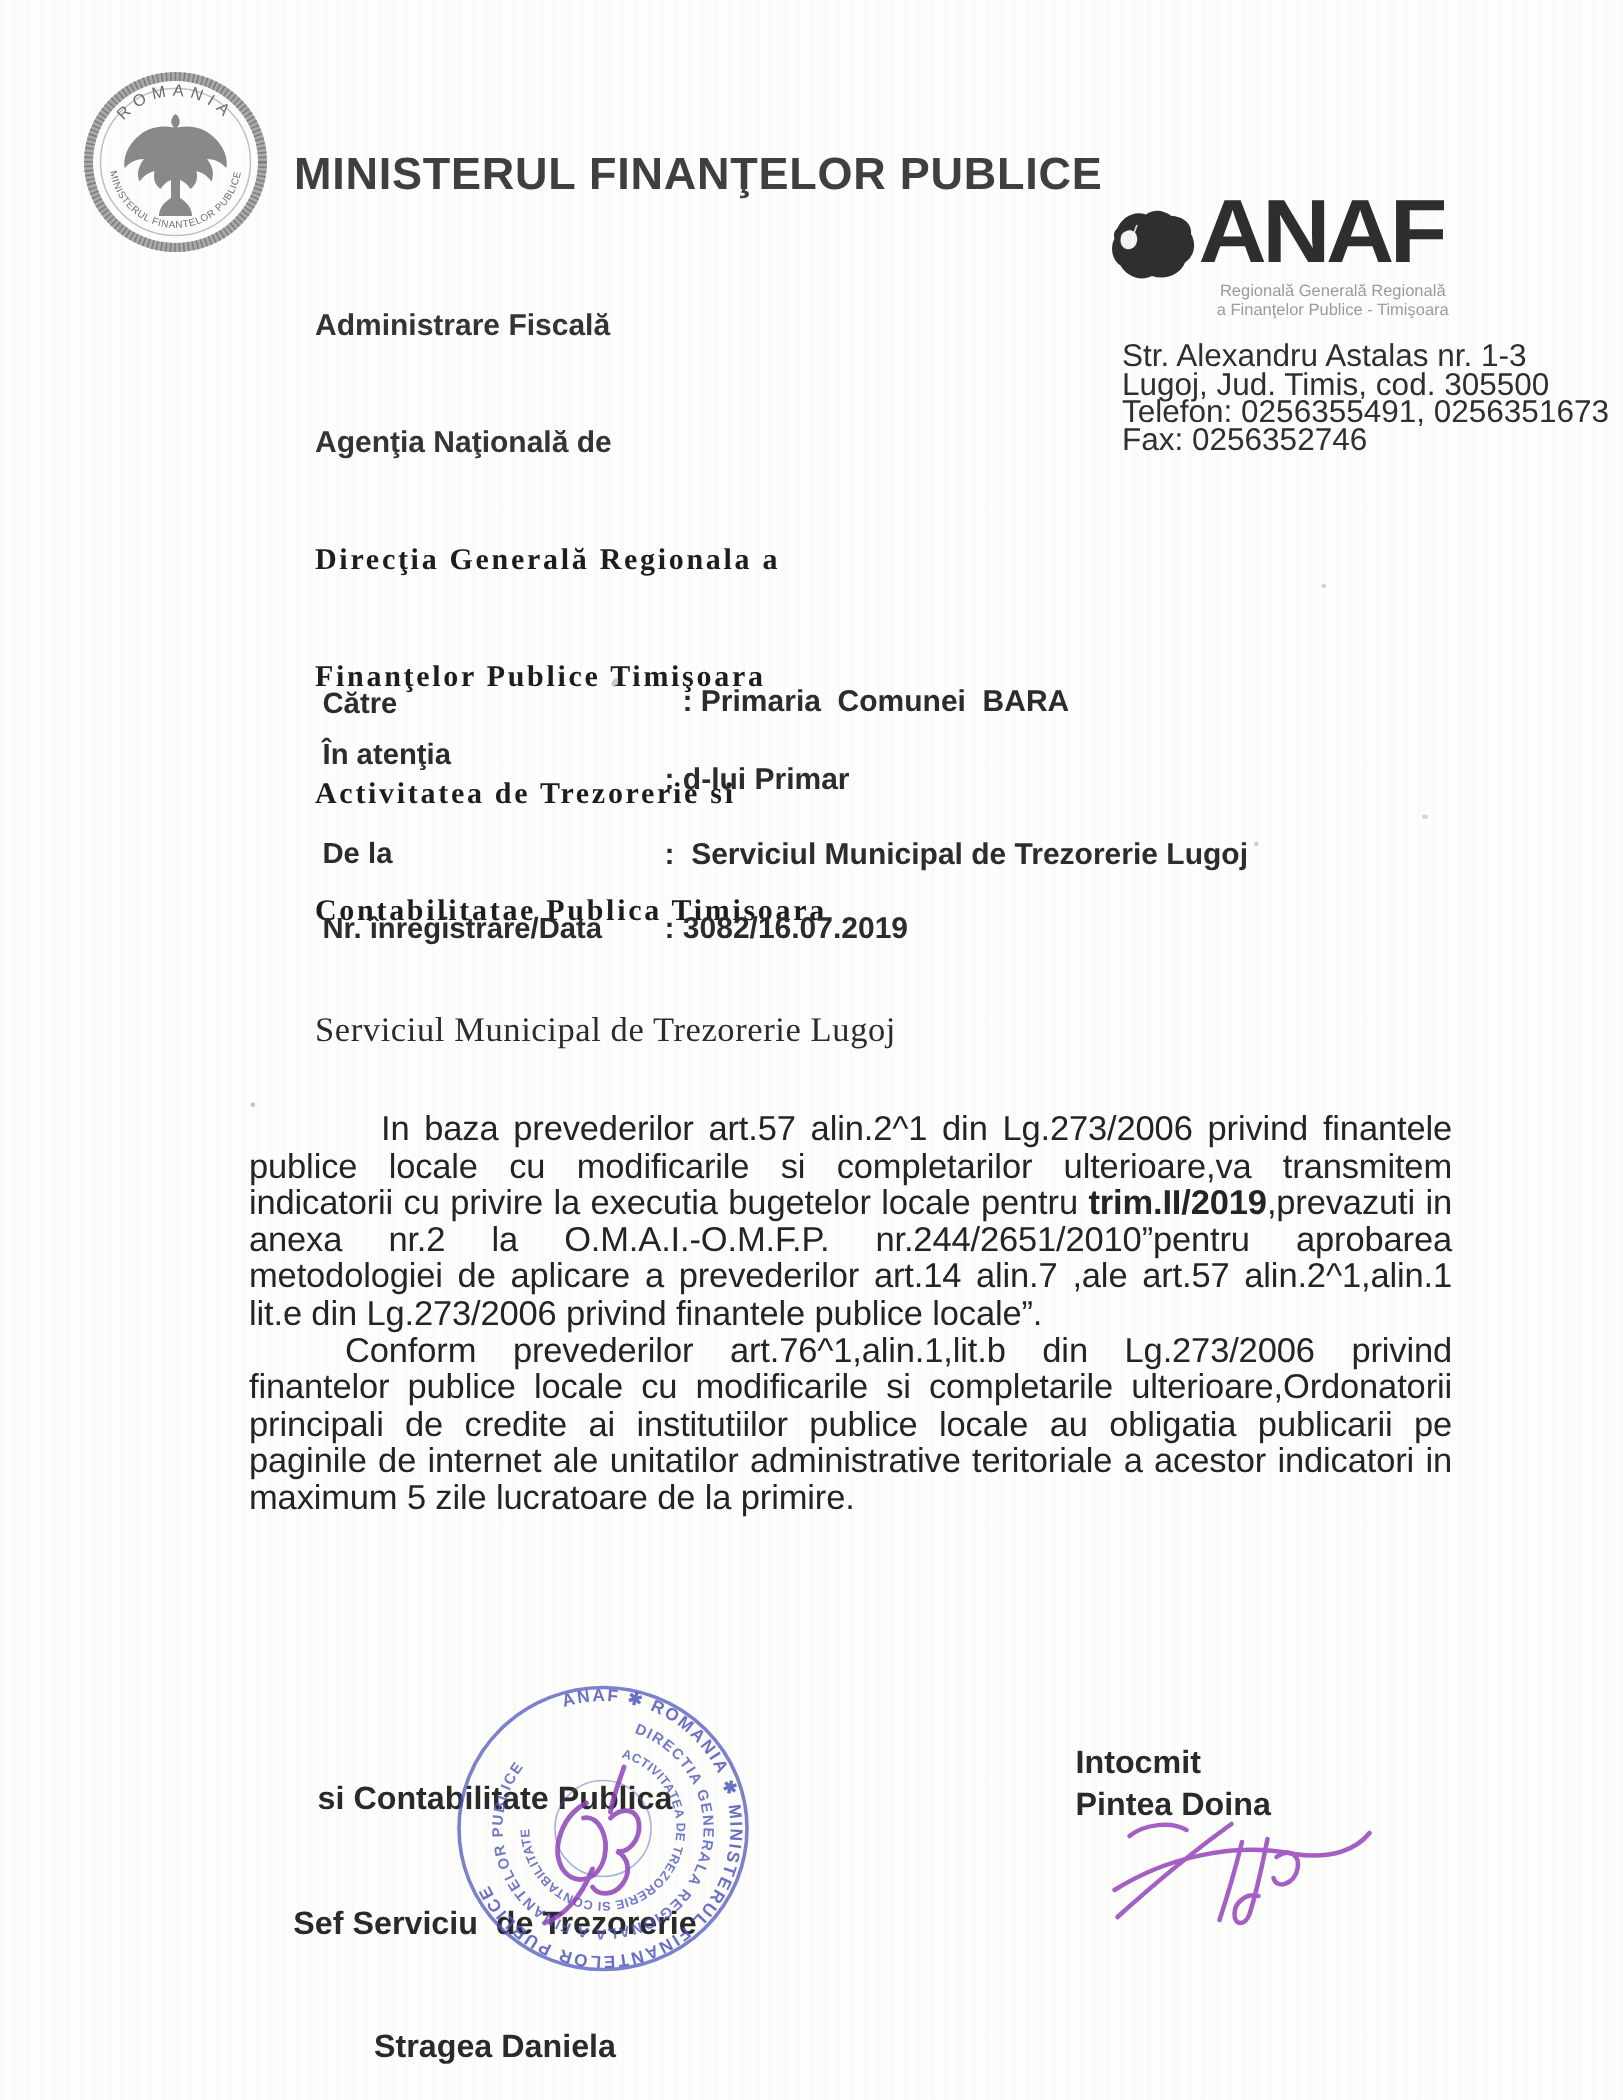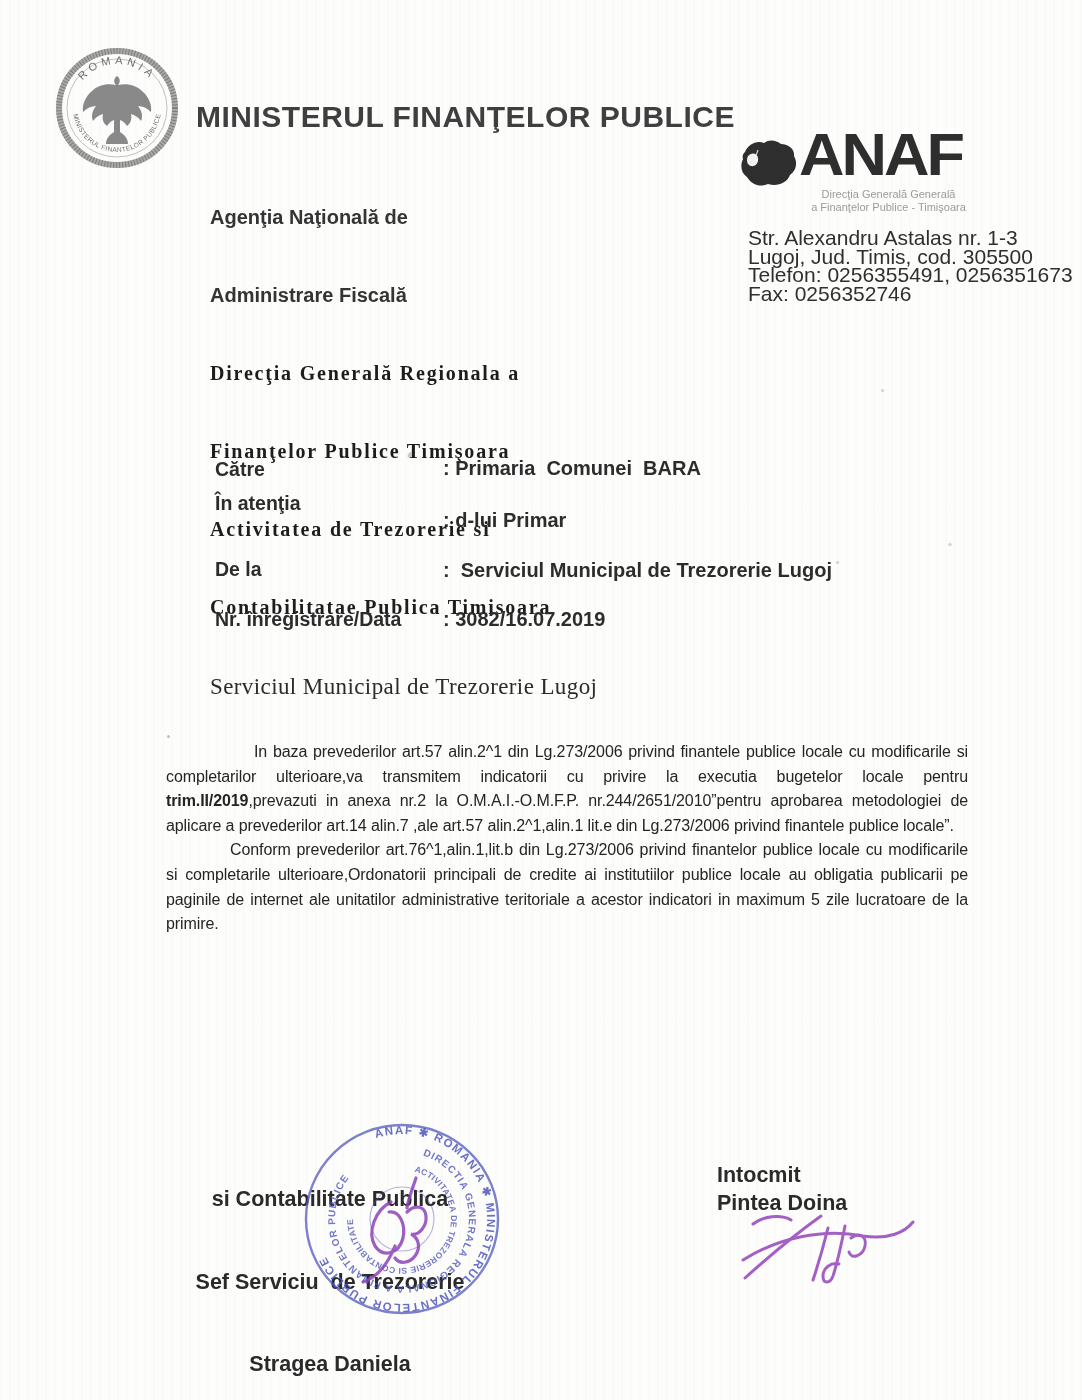--- a/index.html
+++ b/index.html
@@ -38,21 +38,21 @@
   }
   .addr{left:748px;top:229px;font-size:21px;line-height:18.5px;color:#2f2f2f;}
 
   
   .rec-label{left:215px;font-size:19.5px;font-weight:bold;color:#2c2c2c;white-space:pre;}
   .rec-value{left:443px;font-size:20px;font-weight:bold;color:#2c2c2c;white-space:pre;}
 
   
   .body-text{
     left:166px;top:740px;width:802px;
-    font-size:16px;line-height:24.6px;text-align:justify;color:#242424;
+    font-size:23px;line-height:24.6px;text-align:justify;color:#242424;
     letter-spacing:-.1px;
   }
   .body-text p{margin:0;}
   .body-text .p1{text-indent:88px;}
   .body-text .p2{text-indent:64px;}
 
   
   .sign-left{
     left:170px;top:1131px;width:320px;
     text-align:center;font-size:21.5px;line-height:27.5px;font-weight:bold;color:#2a2a2a;white-space:pre;
@@ -85,49 +85,49 @@
     </text>
     <text font-size="6.6" letter-spacing="0.4" fill="#5e5e5e" opacity="0.9">
       <textPath href="#sealBottom" startOffset="50%" text-anchor="middle">MINISTERUL FINANTELOR PUBLICE</textPath>
     </text>
     <path fill="#6f6f6f" opacity="0.82" d="M65,30 c-3,2 -4,6 -1,9 c-9,-2 -18,0 -24,6 c-7,6 -10,14 -9,21 c4,-4 8,-6 13,-6 c-4,5 -5,10 -3,15 c3,-4 6,-6 10,-7 c-1,5 0,9 4,12 c2,-3 4,-5 7,-6 l0,12 c-5,3 -8,7 -8,12 l22,0 c0,-5 -3,-9 -8,-12 l0,-12 c3,1 5,3 7,6 c4,-3 5,-7 4,-12 c4,1 7,3 10,7 c2,-5 1,-10 -3,-15 c5,0 9,2 13,6 c1,-7 -2,-15 -9,-21 c-6,-6 -15,-8 -24,-6 c3,-3 2,-7 -1,-9 z"></path>
   </svg>
 
   <div class="abs doc-title">MINISTERUL FINANŢELOR PUBLICE</div>
 
   <div class="abs org">
+    <div class="sans">Administrare Fiscală</div>
     <div class="sans">Agenţia Naţională de</div>
-    <div class="sans">Administrare Fiscală</div>
     <div class="serif">Direcţia Generală Regionala a</div>
     <div class="serif">Finanţelor Publice Timişoara</div>
     <div class="serif">Activitatea de Trezorerie si</div>
     <div class="serif">Contabilitatae Publica Timisoara</div>
     <div class="service">Serviciul Municipal de Trezorerie Lugoj</div>
   </div>
 
   <svg class="abs" style="left:738px;top:136px;" width="62" height="52" viewBox="0 0 62 52">
     <path fill="#2f2f2f" d="M7,16 C10,9 18,4 26,7 C31,3 38,4 43,8 C50,8 57,13 56,20 C60,27 58,35 52,39 C49,47 39,51 30,48 C22,52 13,48 9,41 C3,37 2,29 5,23 C4,20 5,18 7,16 Z"></path>
     <path fill="#fdfdfc" opacity="0.95" d="M10,20 C14,16 19,17 20,22 C21,27 17,31 13,30 C9,29 8,24 10,20 Z"></path>
     <path fill="none" stroke="#fdfdfc" stroke-width="1.2" opacity="0.8" d="M20,14 C18,19 16,24 17,29"></path>
   </svg>
   <div class="abs anaf-word">ANAF</div>
   <div class="abs anaf-sub">
-    <div>Direcţia Generală Generală</div>
+    <div>Regională Generală Regională</div>
     <div>a Finanţelor Publice - Timişoara</div>
   </div>
 
   <div class="abs addr">
     <div>Str. Alexandru Astalas nr. 1-3</div>
     <div>Lugoj, Jud. Timis, cod. 305500</div>
     <div>Telefon: 0256355491, 0256351673</div>
     <div>Fax: 0256352746</div>
   </div>
 
   <div class="abs rec-label" style="top:458px;">Către</div>
-  <div class="abs rec-value" style="top:457px;">: Primaria  Comunei  BARA</div>
+  <div class="abs rec-value" style="top:457px;margin-left:12px;">: Primaria  Comunei  BARA</div>
 
   <div class="abs rec-label" style="top:492px;">În atenţia</div>
   <div class="abs rec-value" style="top:509px;">: d-lui Primar</div>
 
   <div class="abs rec-label" style="top:558px;">De la</div>
   <div class="abs rec-value" style="top:559px;text-align:right;">:  Serviciul Municipal de Trezorerie Lugoj</div>
 
   <div class="abs rec-label" style="top:608px;">Nr. înregistrare/Data</div>
   <div class="abs rec-value" style="top:608px;">: 3082/16.07.2019</div>
 

